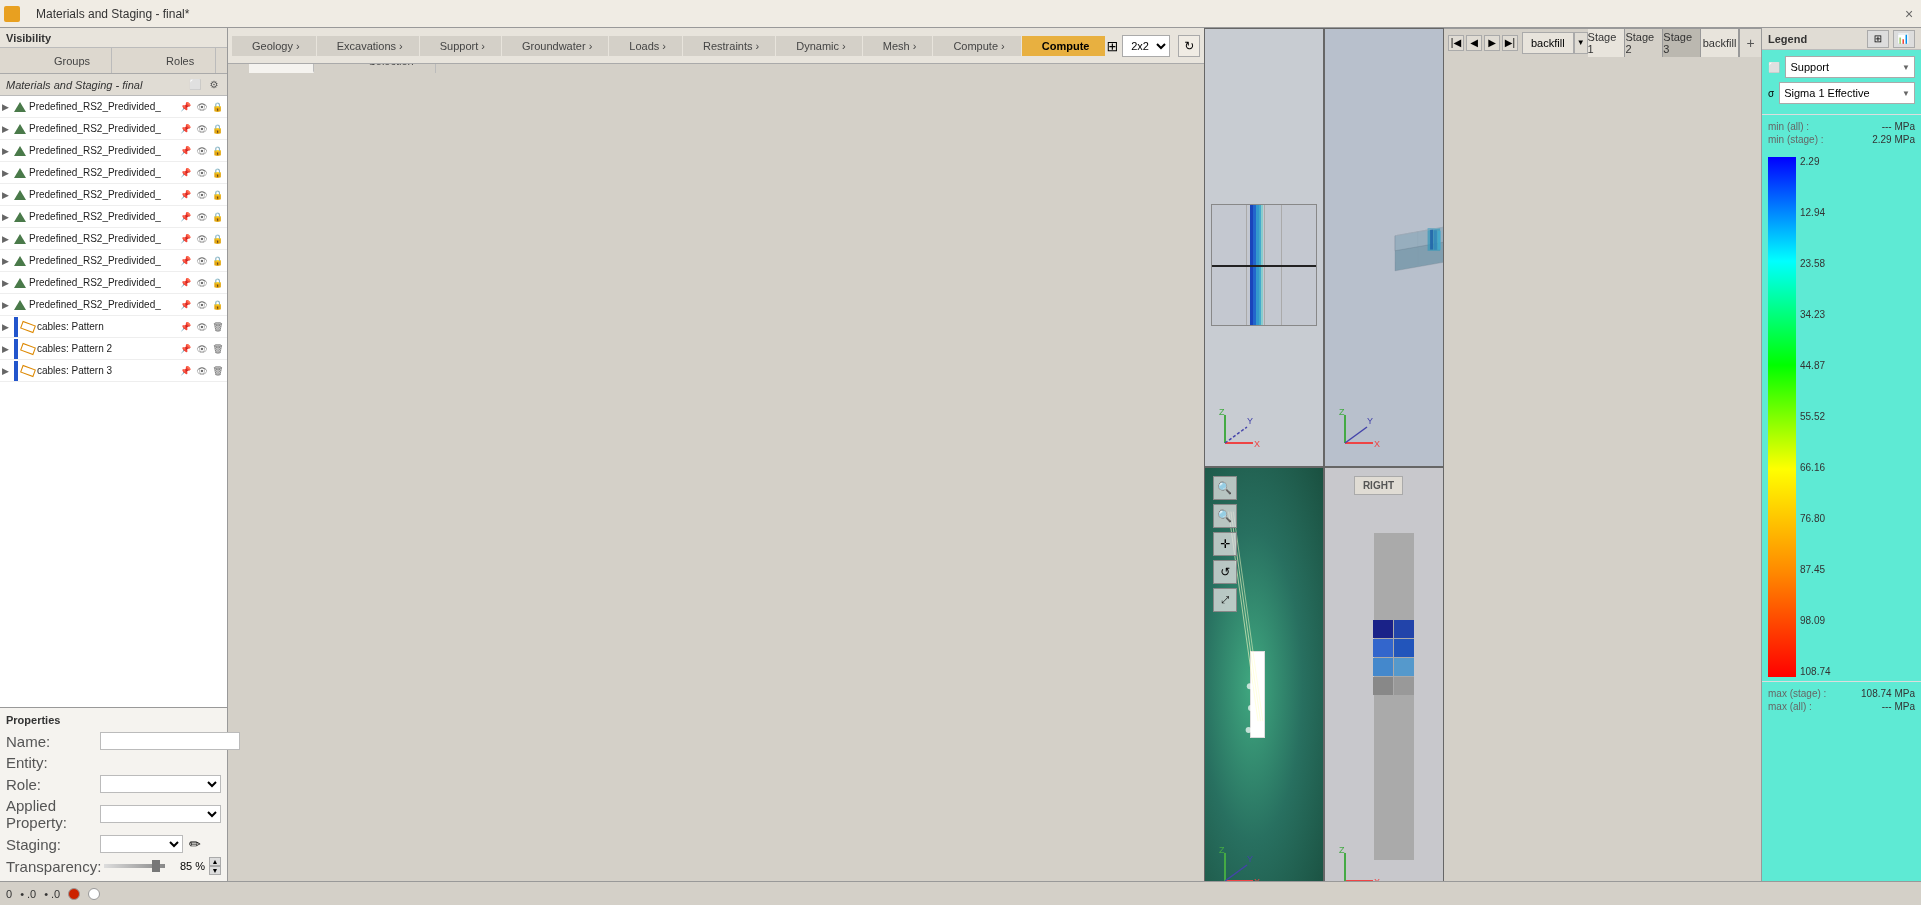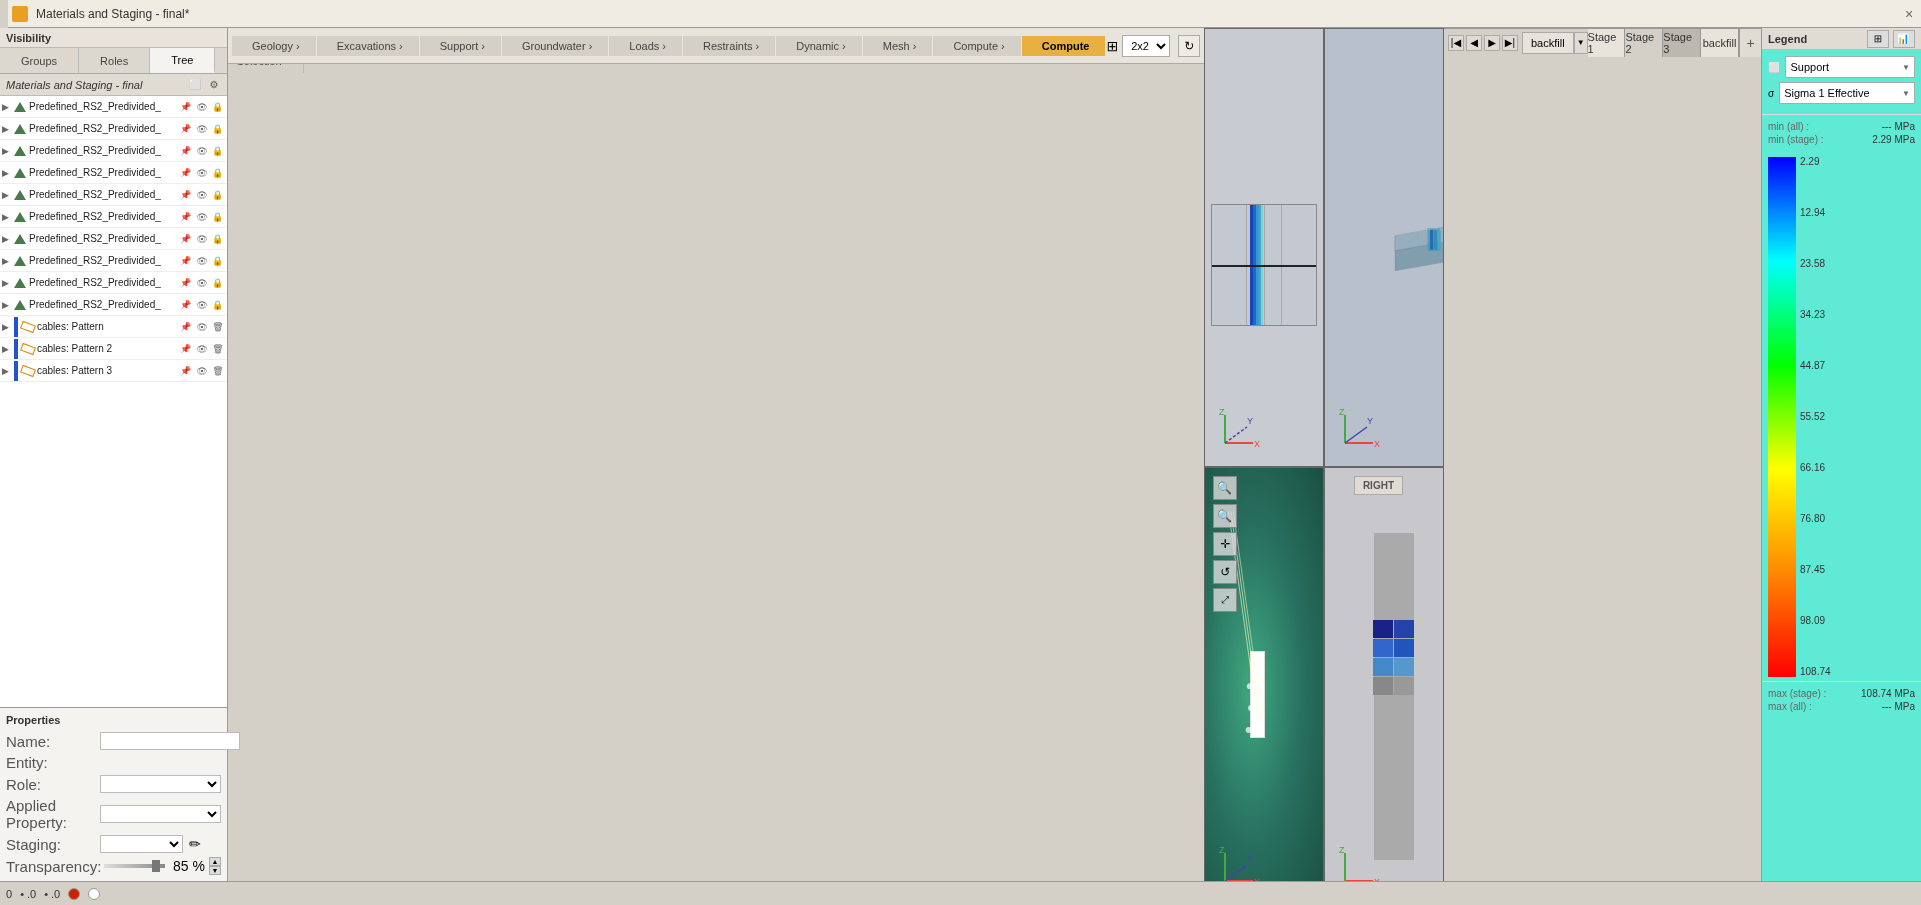--- a/index.html
+++ b/index.html
@@ -1,36 +1,36 @@
 <!DOCTYPE html>
 <html><head>
   <meta charset="utf-8">
   <style>
     * { box-sizing: border-box; margin: 0; padding: 0; }
     body { font-family: 'Segoe UI', Arial, sans-serif; font-size: 12px; background: #d4d0c8; overflow: hidden; width: 1921px; height: 905px; }
 
     
     .title-bar {
       display: flex; align-items: center; background: #f0ece4; border-bottom: 1px solid #999;
-      height: 28px; padding: 0 4px; gap: 8px; margin-left: 8px;
+      height: 28px; padding: 0 4px; gap: 16px;
     }
     .title-bar-icon { width: 16px; height: 16px; background: #e8a020; border-radius: 2px; display: inline-block; }
     .title-bar-text { font-size: 12px; color: #333; flex: 1; }
     .title-bar-close { width: 16px; height: 16px; cursor: pointer; color: #666; font-size: 14px; display: flex; align-items: center; justify-content: center; }
 
     
     .app-container { display: flex; height: 877px; }
 
     
     .left-panel { width: 228px; display: flex; flex-direction: column; background: #f5f3ef; border-right: 1px solid #999; flex-shrink: 0; }
 
     
     .visibility-header { background: #e8e4dc; border-bottom: 1px solid #bbb; padding: 2px 6px; font-size: 11px; font-weight: bold; color: #333; height: 20px; display: flex; align-items: center; }
     .tab-row { display: flex; background: #ddd8cf; border-bottom: 1px solid #aaa; height: 26px; }
-    .tab-btn { padding: 4px 21px; font-size: 11px; cursor: pointer; border: none; background: transparent; color: #444; border-right: 1px solid #bbb; }
+    .tab-btn { padding: 4px 21px; font-size: 11px; cursor: pointer; border: none; background: transparent; color: #444; border-right: 1px solid #bbb; margin-left: 33px; }
     .tab-btn.active { background: #f5f3ef; border-bottom: 2px solid #f5f3ef; color: #000; font-weight: normal; }
 
     
     .panel-title-row { display: flex; align-items: center; justify-content: space-between; background: #e0dcd4; border-bottom: 1px solid #bbb; padding: 2px 6px; height: 22px; }
     .panel-title { font-size: 11px; color: #333; font-style: italic; }
     .panel-icons { display: flex; gap: 4px; }
     .panel-icon { width: 14px; height: 14px; cursor: pointer; font-size: 10px; display: flex; align-items: center; justify-content: center; color: #555; }
 
     
     .tree-list { flex: 1; overflow-y: auto; background: #fff; }
@@ -323,21 +323,21 @@
         <span class="prop-label">Staging:</span>
         <select class="prop-select" style="flex:0.8;"></select>
         <span style="font-size:14px;cursor:pointer;margin-left:2px;">✏</span>
       </div>
       <div class="prop-row-transparency">
         <span class="prop-label">Transparency:</span>
         <div style="flex:1;position:relative;height:14px;margin:0 4px;">
           <div style="position:absolute;top:5px;left:0;right:0;height:4px;background:linear-gradient(to right,#ddd,#888);"></div>
           <div style="position:absolute;top:1px;left:85%;width:8px;height:12px;background:#777;transform:translateX(-50%);"></div>
         </div>
-        <span style="font-size:14px;width:32px;text-align:right;">85 %</span>
+        <span style="font-size:11px;width:32px;text-align:right;">85 %</span>
         <div style="display:flex;flex-direction:column;">
           <button style="width:12px;height:9px;font-size:7px;background:#ddd;border:1px solid #aaa;cursor:pointer;padding:0;">▲</button>
           <button style="width:12px;height:9px;font-size:7px;background:#ddd;border:1px solid #aaa;cursor:pointer;padding:0;">▼</button>
         </div>
       </div>
     </div>
 
     <div class="selection-mode-bar">
       <span>Selection Mode: Face, Edge, Vertex</span>
     </div>

